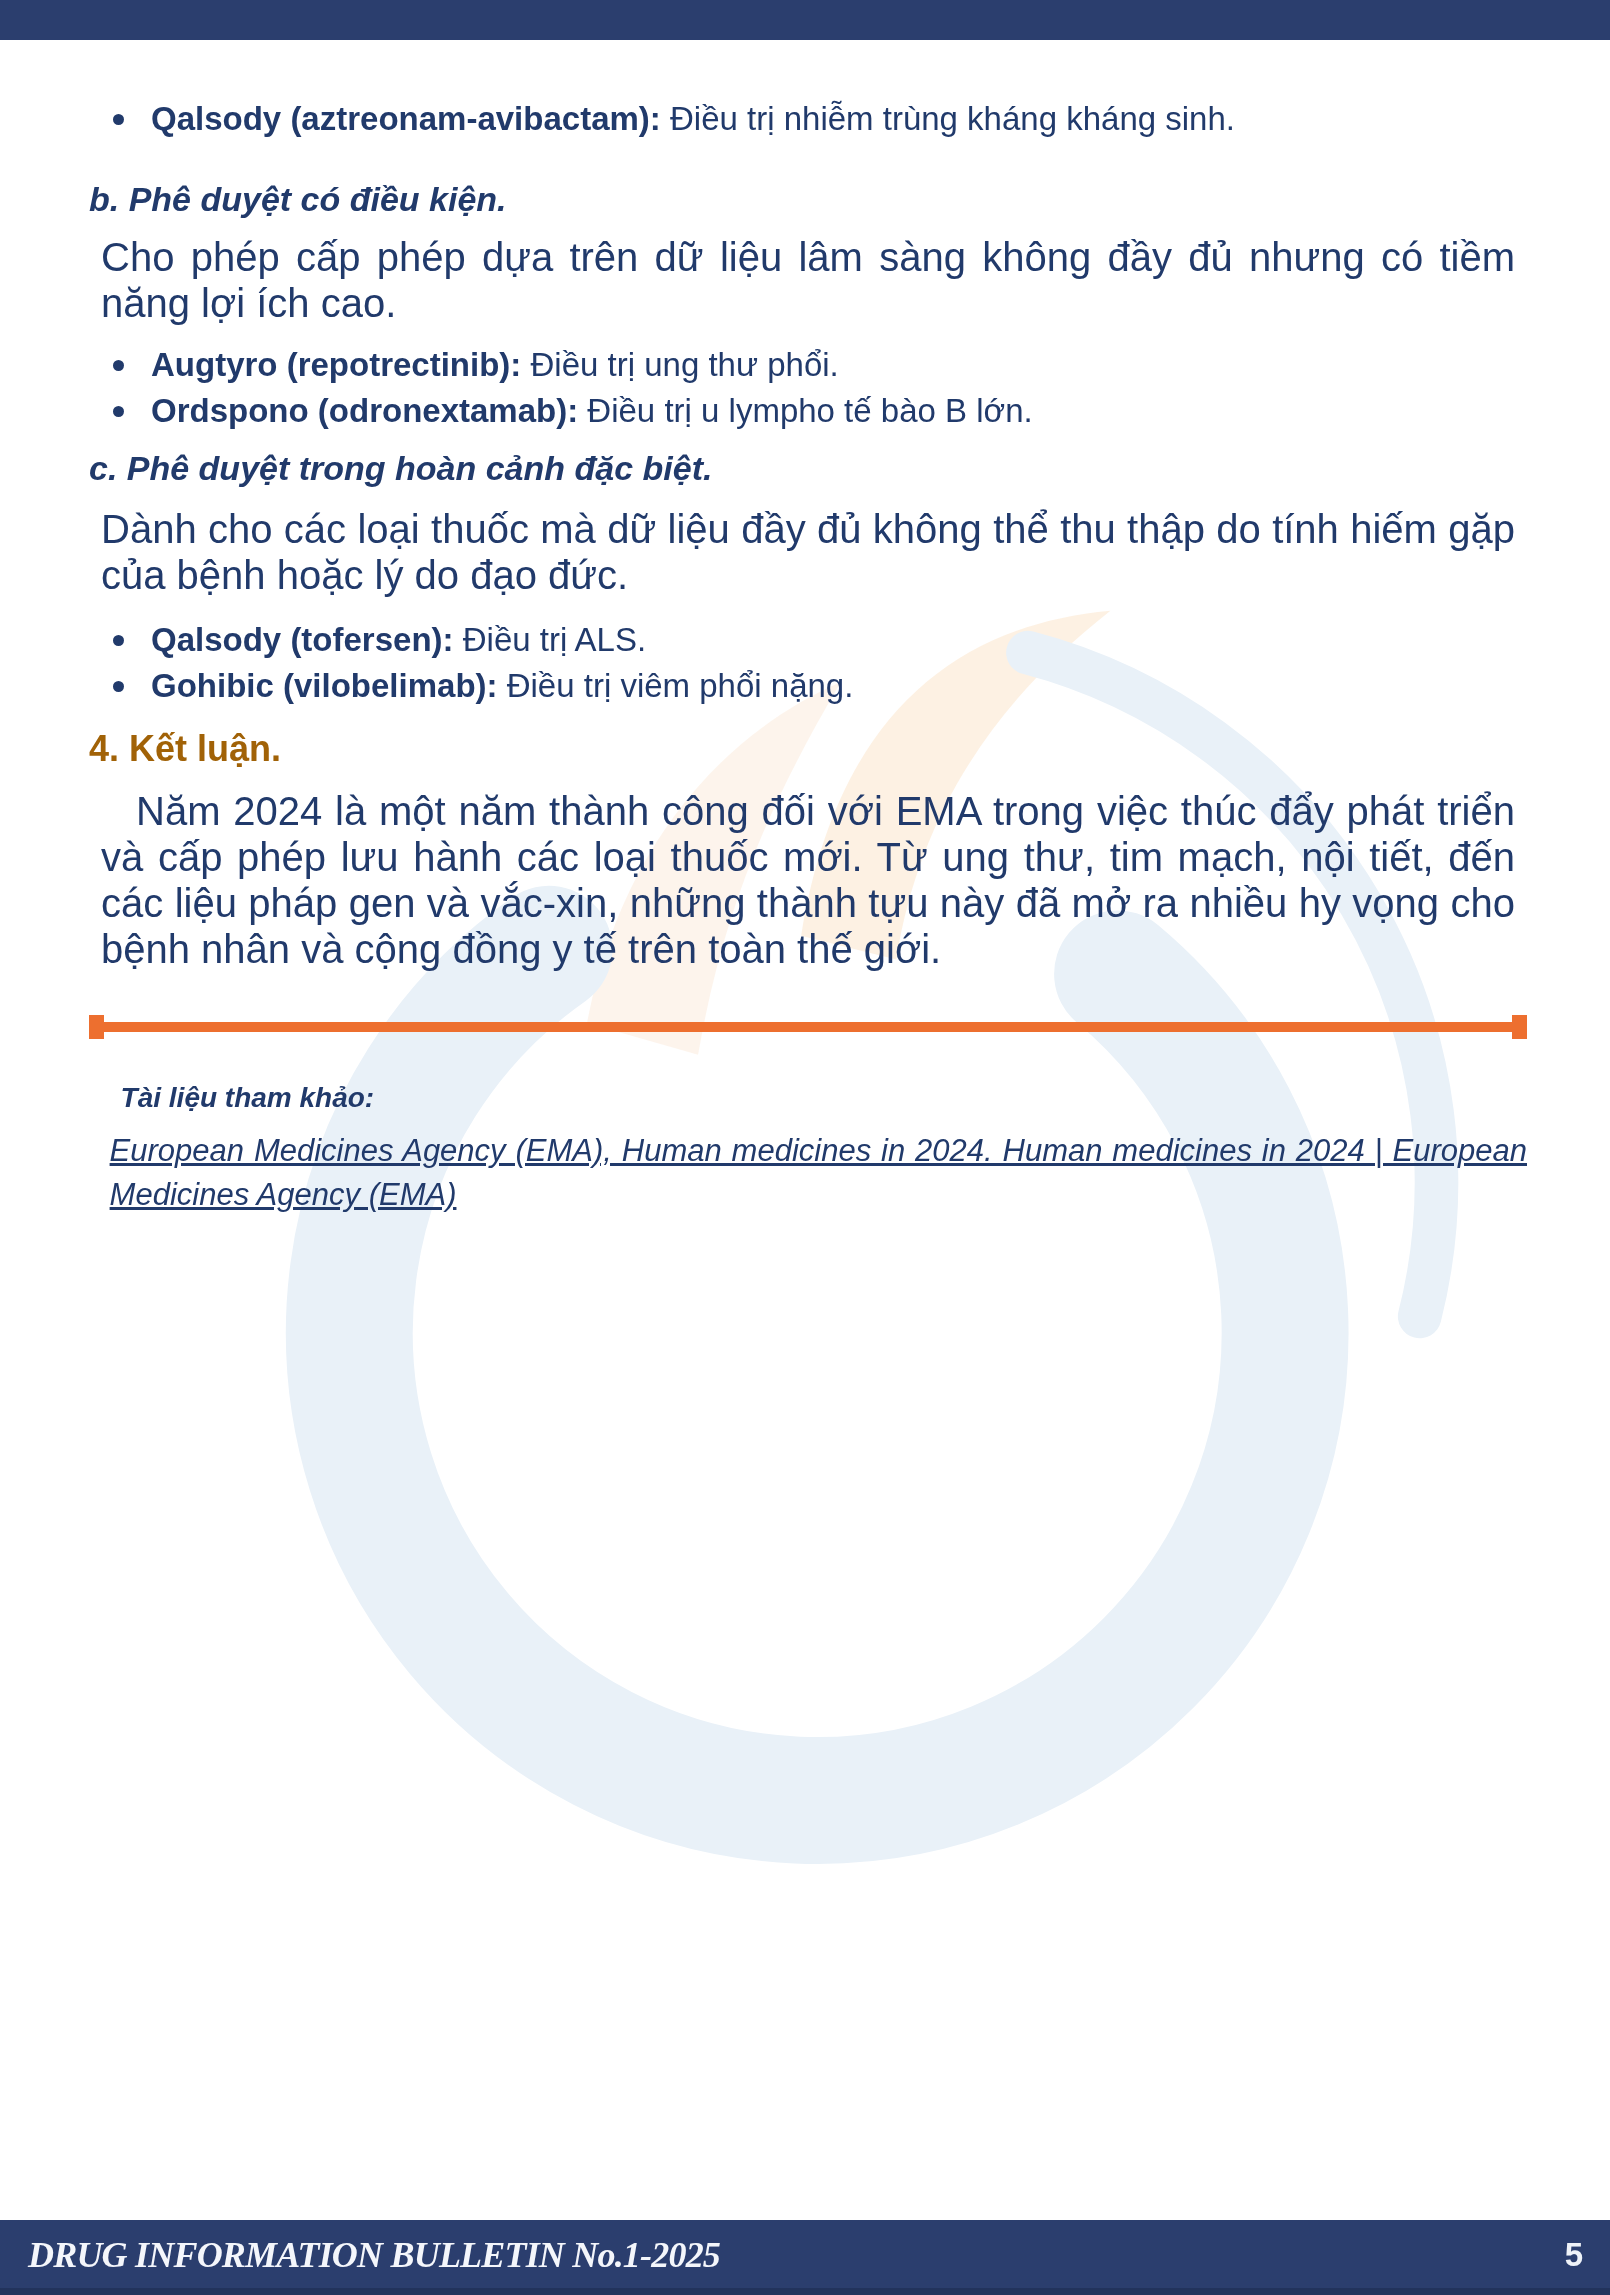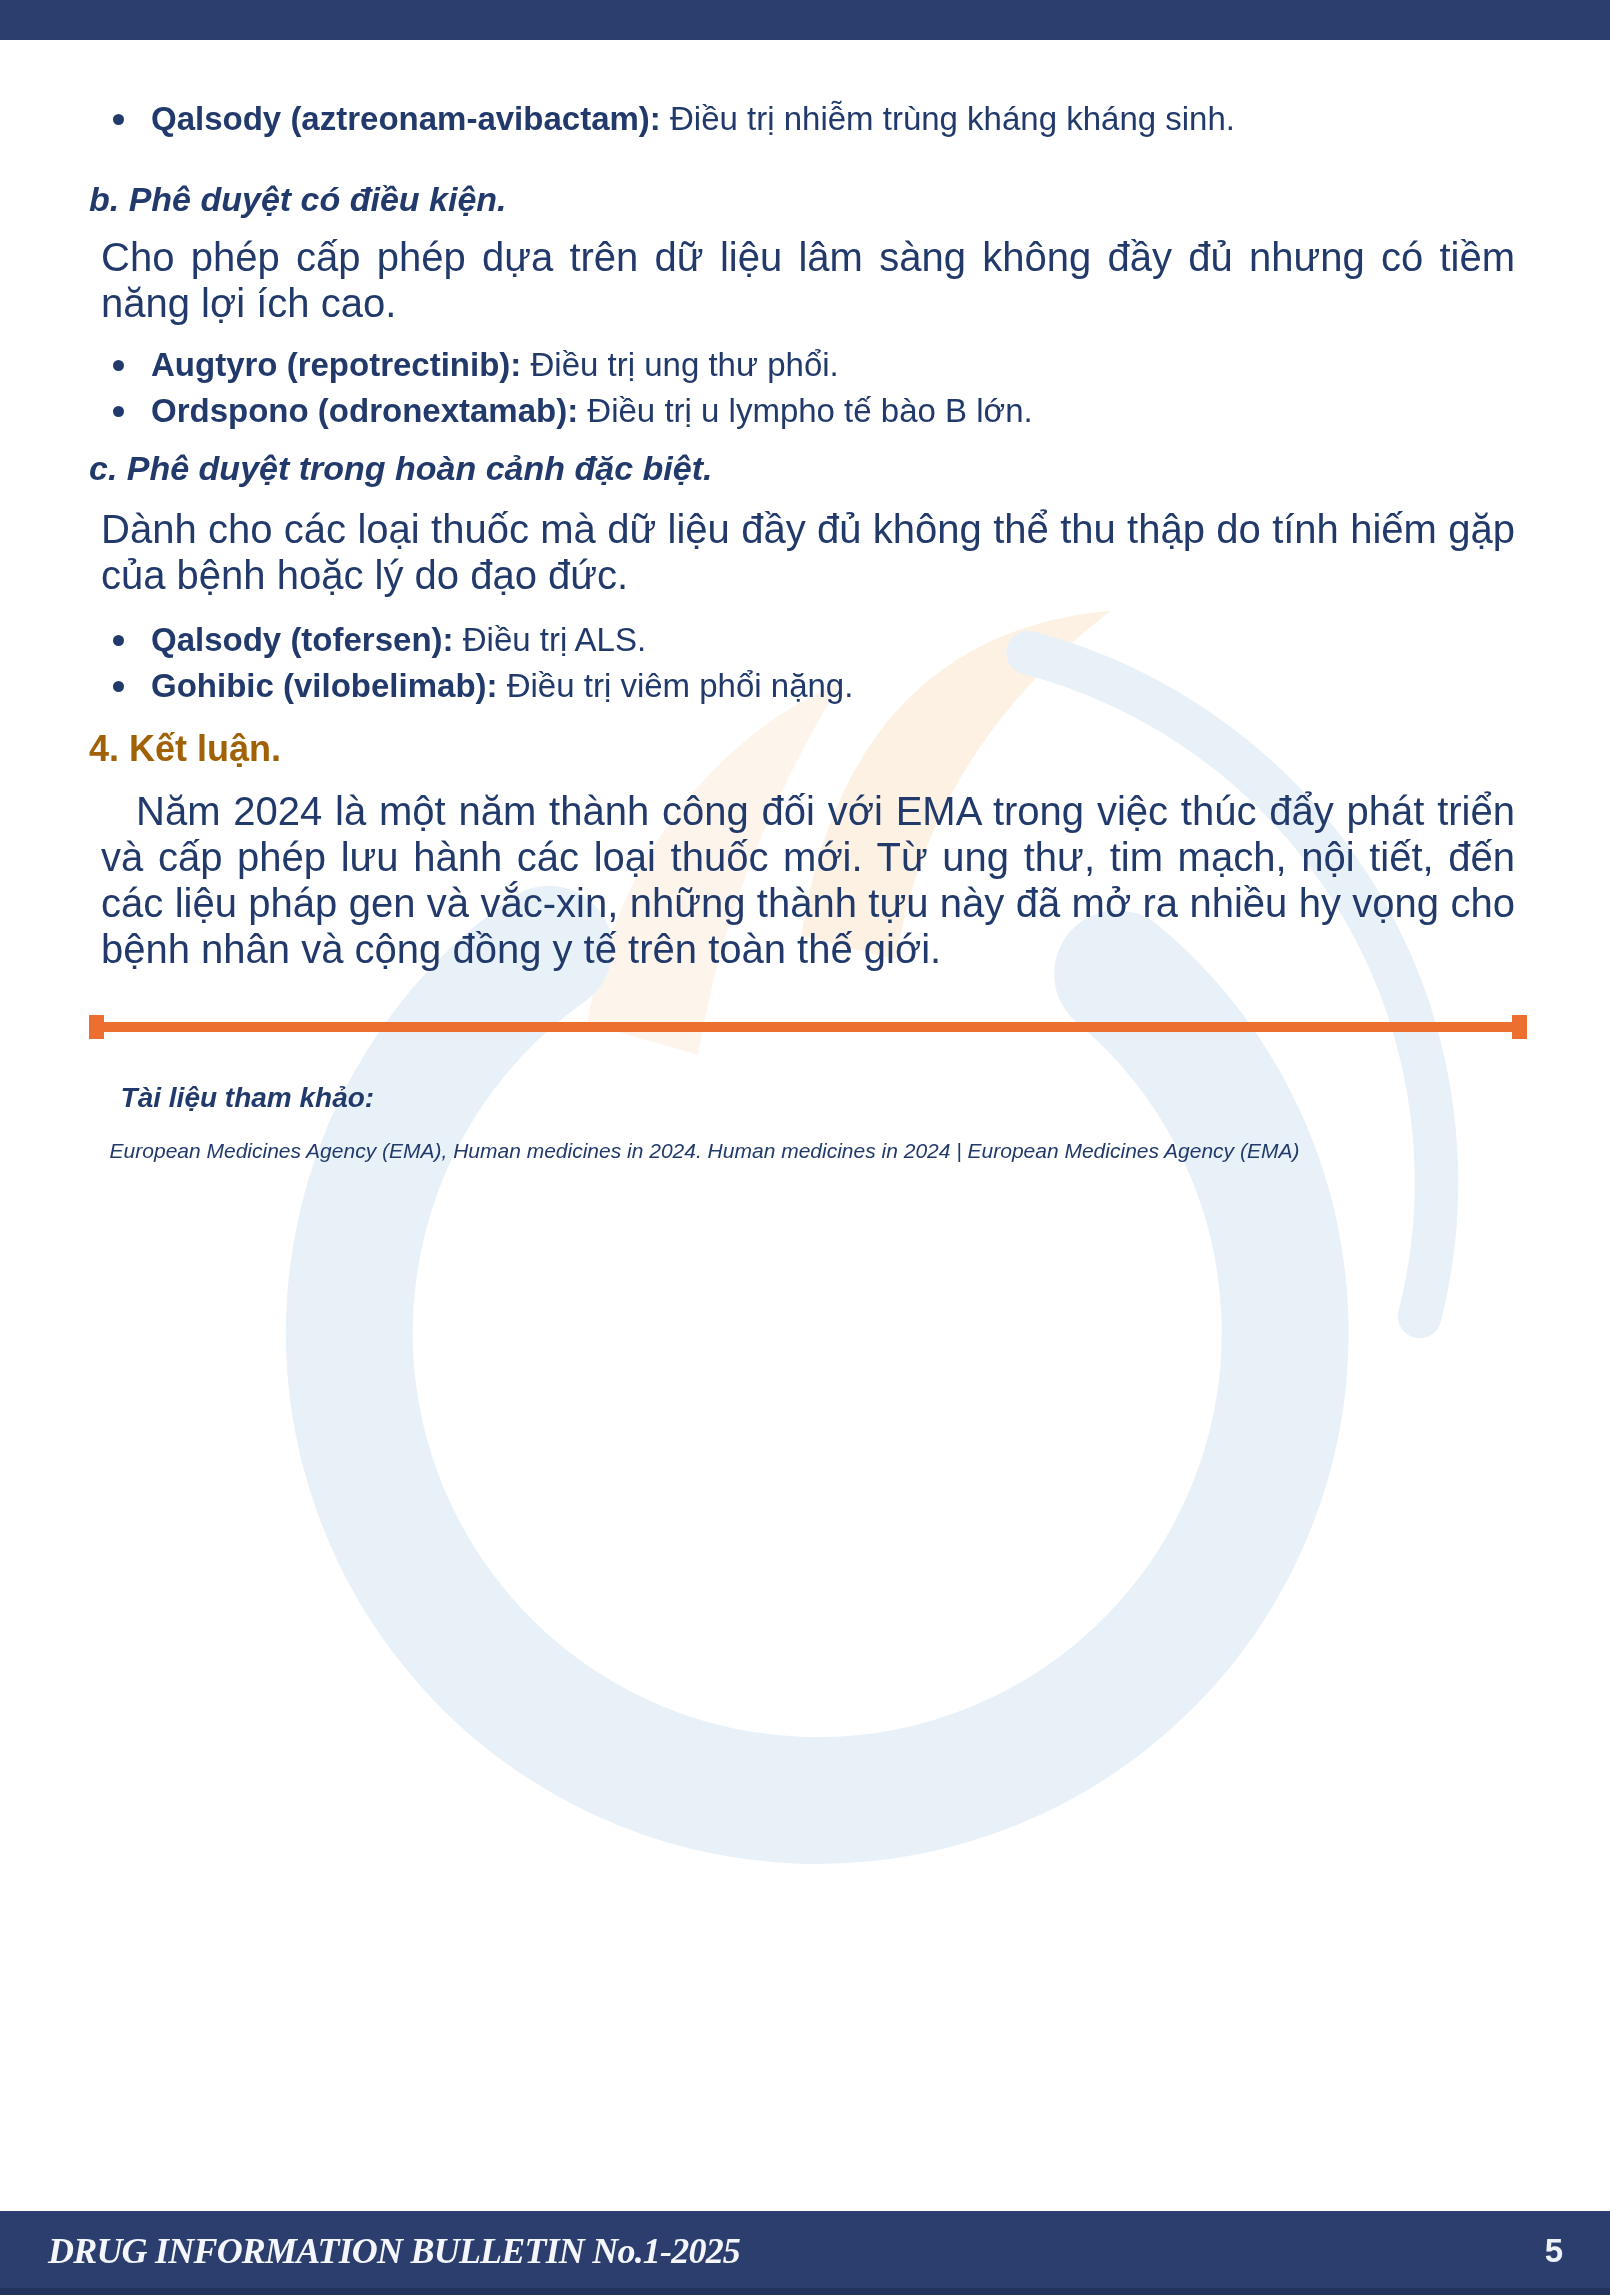--- a/index.html
+++ b/index.html
@@ -11,24 +11,24 @@
     overflow:hidden;
     font-family:"Liberation Sans", sans-serif;
     color:#213a6b;
   }
   
   .top-bar{
     position:absolute;top:0;left:0;width:100%;height:40px;
     background:#2b3e6e;z-index:2;
   }
   .footer-bar{
-    position:absolute;bottom:0;left:0;width:100%;height:84px;
+    position:absolute;bottom:0;left:0;width:100%;height:75px;
     background:#2b3e6e;z-index:2;
     display:flex;align-items:center;justify-content:space-between;
-    padding:0 48px;box-sizing:border-box;
+    padding:0 28px;box-sizing:border-box;
   }
   .footer-bar::after{
     content:"";position:absolute;left:0;bottom:0;width:100%;height:7.1px;
     background:#22335c;
   }
   .footer-title{
     font-family:"Liberation Serif", serif;
     font-style:italic;font-weight:bold;
     font-size:36px;color:#f4f6fb;letter-spacing:-0.8px;
     margin-bottom:4.8px;
@@ -92,22 +92,23 @@
   .divider .line{flex:1;height:10.3px;background:#ed6f2f;}
   
   .references{
     margin-top:38px;margin-left:20.6px;
     font-style:italic;
   }
   .ref-label{
     font-size:28px;font-weight:bold;line-height:41px;margin:11px;
   }
   .ref-text{
-    font-size:21px;line-height:44px;margin:4.8px 0 0 0;
+    font-size:31px;line-height:44px;margin:4.8px 0 0 0;
     text-align:justify;
+    text-decoration:underline;
   }
 </style>
 </head>
 <body>
 
 <div class="page">
 
   <svg class="watermark" viewBox="0 0 2031 2894" xmlns="http://www.w3.org/2000/svg" aria-hidden="true">
     <path d="M 1010 1180 C 1050 930 1180 790 1400 770 C 1260 880 1160 1020 1130 1210 Z" fill="#fdeede" opacity="0.85"></path>
     <path d="M 740 1290 C 780 1080 900 930 1060 860 C 960 1030 910 1160 880 1330 Z" fill="#fdf2e9" opacity="0.85"></path>

